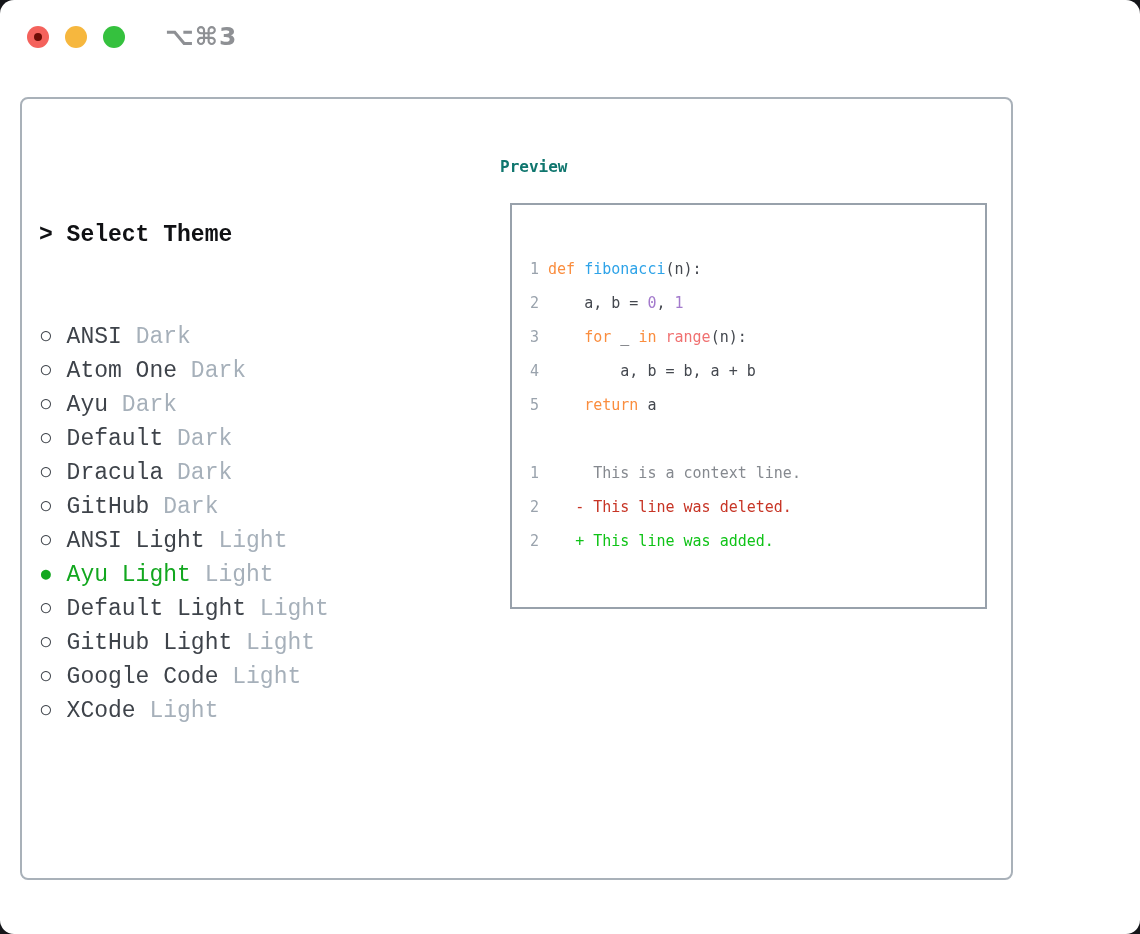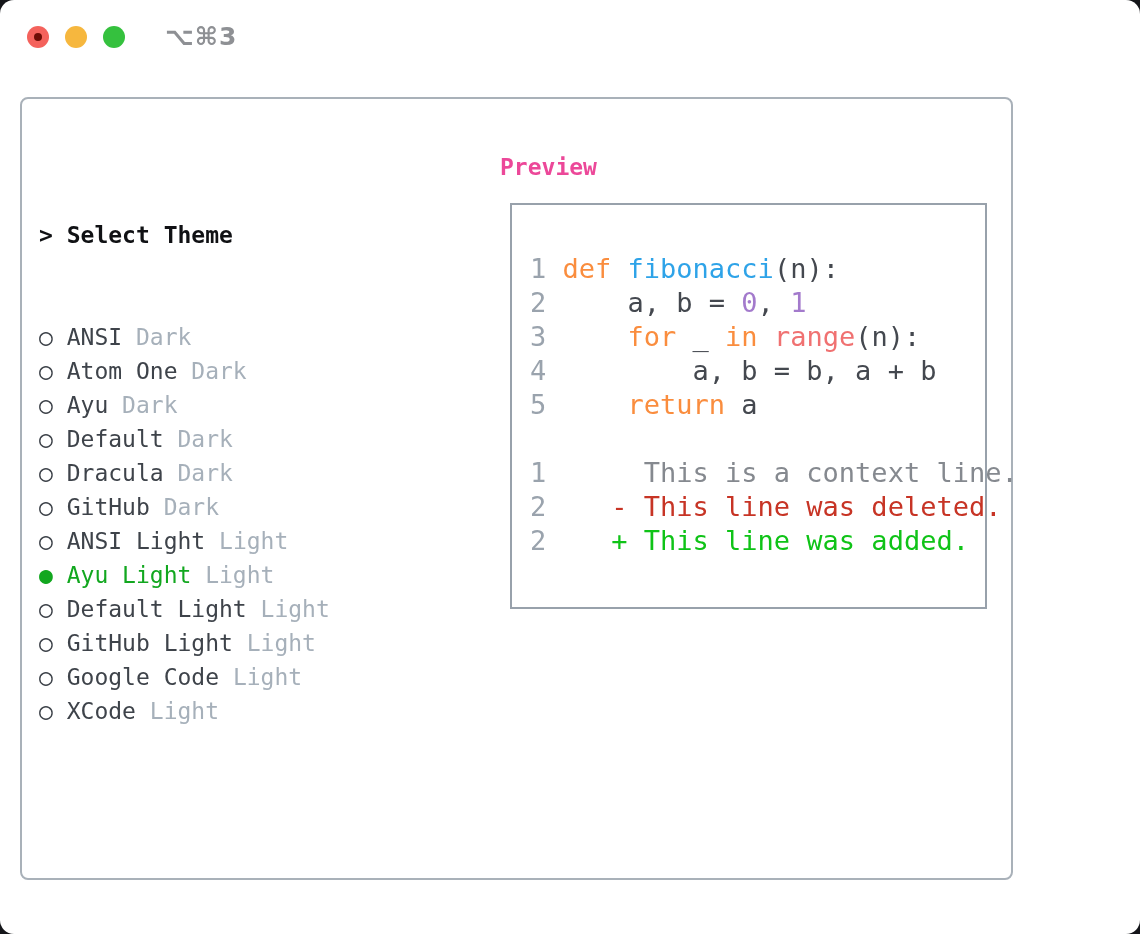--- a/index.html
+++ b/index.html
@@ -16,37 +16,37 @@
   .win-title{
     position:absolute;left:165px;top:22px;font-family:"DejaVu Sans","Liberation Sans",sans-serif;
     font-size:25px;font-weight:600;color:#8e9094;letter-spacing:1px;
   }
   
   .panel{
     position:absolute;left:20px;top:97px;width:993px;height:783px;
     border:2px solid #a9b1b9;border-radius:8px;box-sizing:border-box;background:#fff;
   }
   .left-col{position:absolute;left:17px;top:51px;font-size:23px;line-height:34px;white-space:pre;}
-  .row{height:34px;}
+  .row{height:34px;font-family:Liberation Mono, monospace;}
   .header-row{font-weight:bold;color:#101114;}
   .prompt{margin-right:1ch;}
   .theme-row{color:#3e434a;cursor:pointer;}
   .bullet{margin-right:1ch;}
   .variant{margin-left:1ch;}
   .apply-title{color:#101114;padding-left:2ch;}
   
   .preview-title{
-    position:absolute;left:478px;top:51px;font-size:23px;line-height:34px;
-    font-weight:bold;color:#ec4899;
+    position:absolute;left:478px;top:51px;font-size:16px;line-height:34px;
+    font-weight:bold;color:#0f766e;
   }
   .preview-box{
     position:absolute;left:488px;top:104px;width:477px;height:406px;
     border:2px solid #98a1ab;box-sizing:border-box;background:#fff;
   }
-  .code{position:absolute;left:18px;top:47px;font-size:27px;line-height:34px;white-space:pre;}
+  .code{position:absolute;left:18px;top:47px;font-size:15px;line-height:34px;white-space:pre;}
   .code-line{height:34px;}
 </style>
 </head>
 <body>
 
 <div class="screen">
 
   <div class="titlebar">
     <div class="traffic-lights">
       <span class="tl" id="tl-red" style="background: rgb(244, 98, 92);">

